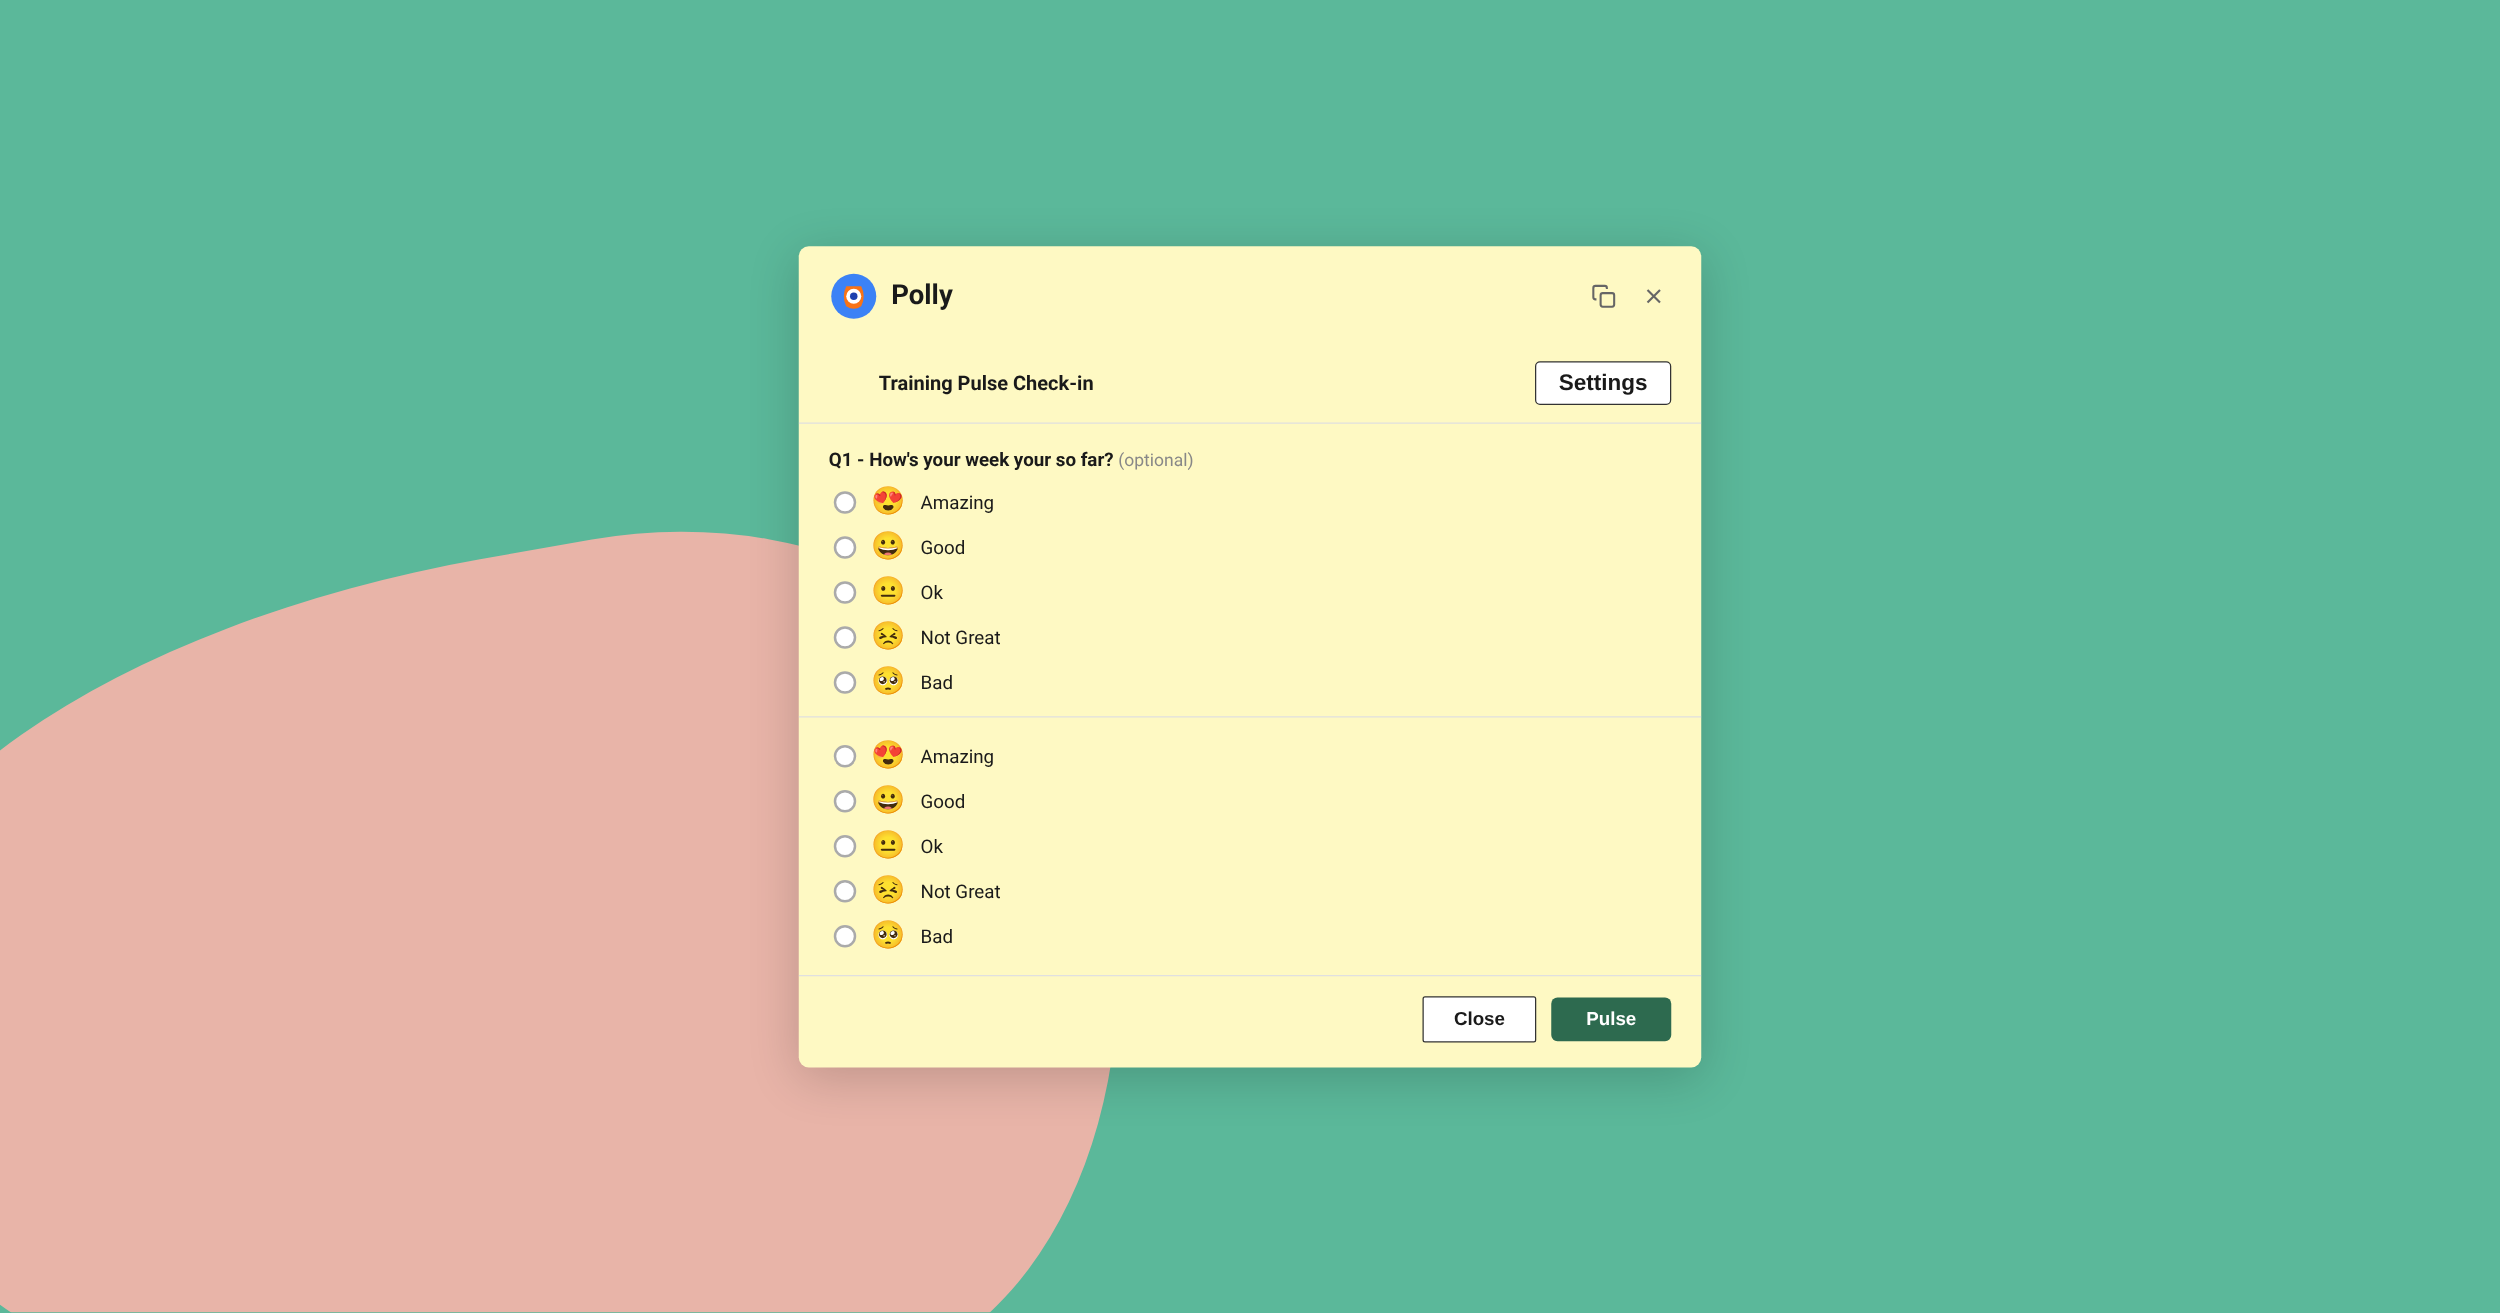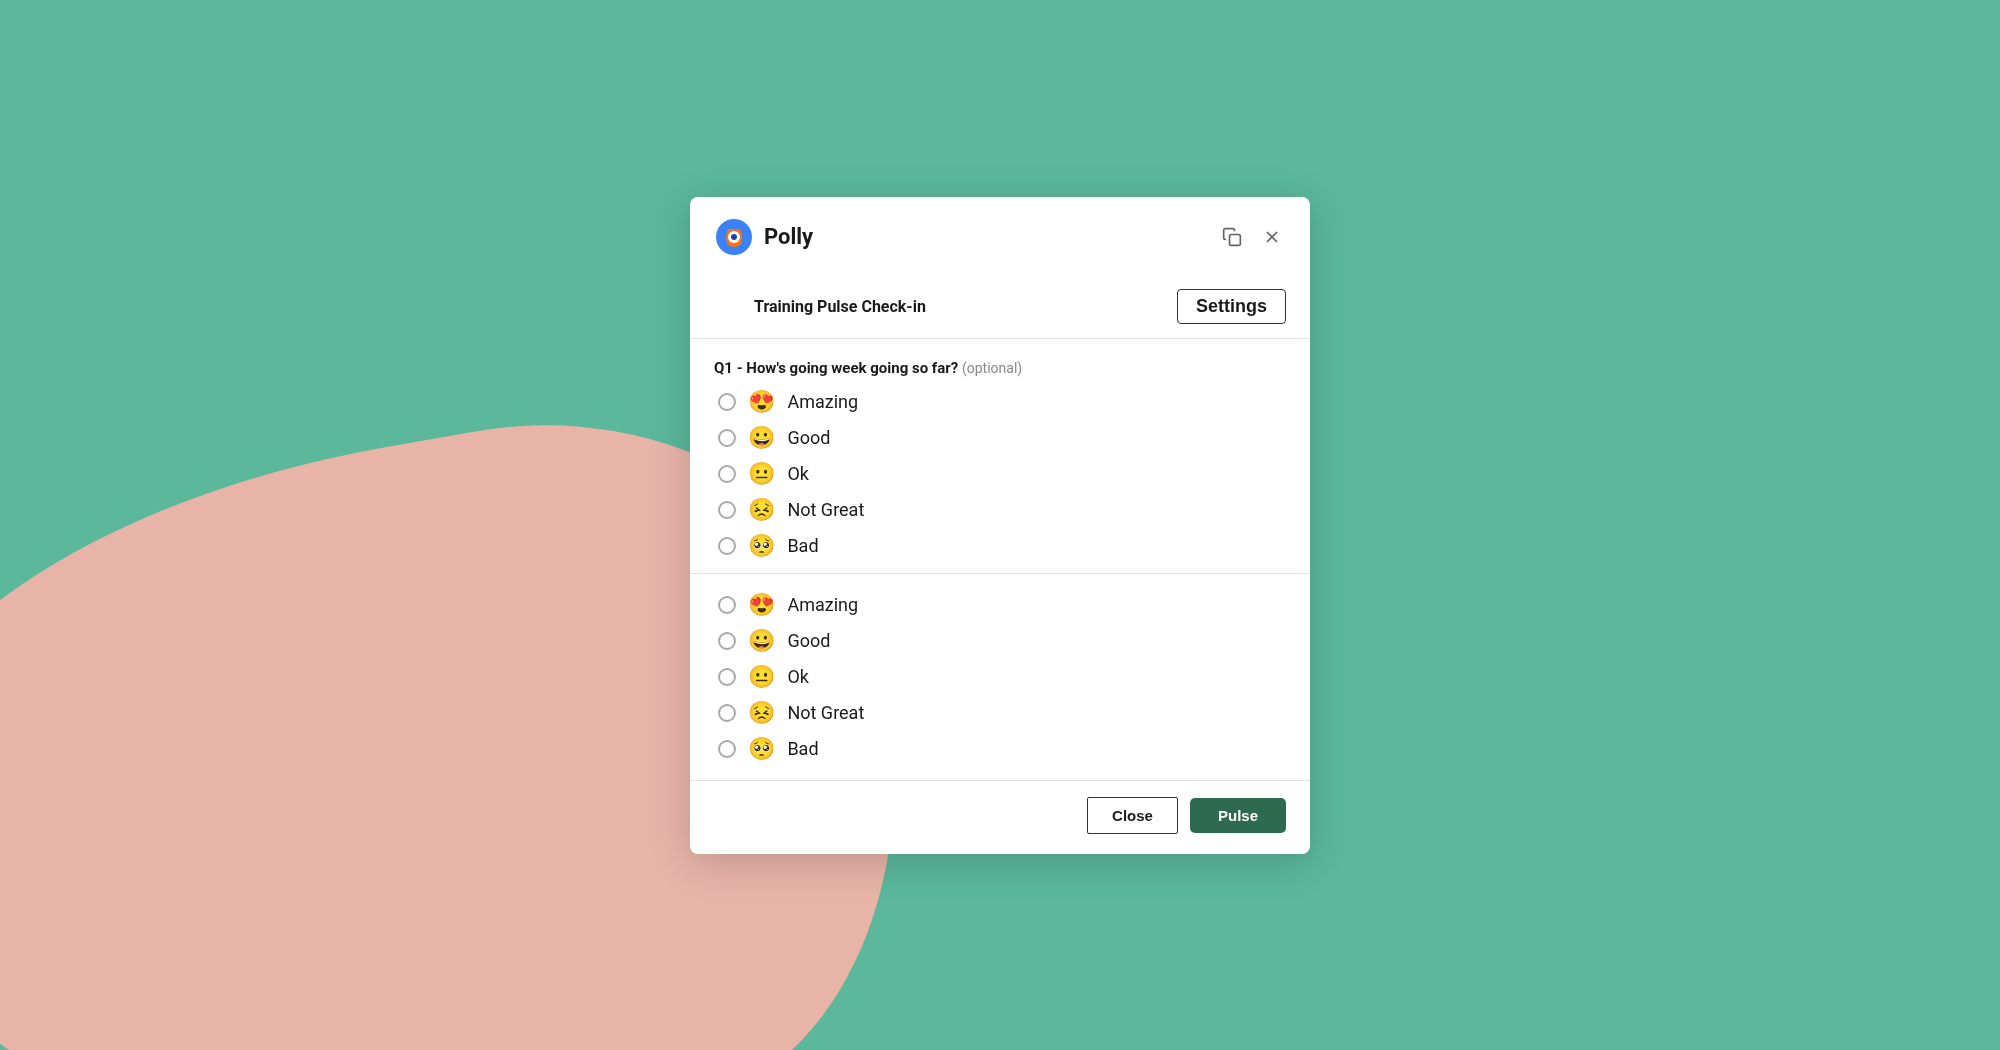--- a/index.html
+++ b/index.html
@@ -37,23 +37,23 @@
 
     .modal-overlay {
       position: absolute;
       inset: 0;
       display: flex;
       align-items: center;
       justify-content: center;
     }
 
     .modal {
-      background: #ffffff;
+      background: #fef9c3;
       border-radius: 8px;
-      width: 620px;
+      width: 722px;
       box-shadow: 0 8px 40px rgba(0,0,0,0.18);
       overflow: hidden;
     }
 
     .modal-header {
       display: flex;
       align-items: center;
       justify-content: space-between;
       padding: 20px 24px 16px 24px;
       border-bottom: none;
@@ -168,21 +168,21 @@
       flex-shrink: 0;
       background: #fff;
     }
 
     .option-emoji {
       font-size: 22px;
       line-height: 1;
     }
 
     .option-label {
-      font-size: 18px;
+      font-size: 15px;
       color: #1a1a1a;
     }
 
     .modal-footer {
       display: flex;
       align-items: center;
       justify-content: flex-end;
       gap: 12px;
       padding: 16px 24px 20px 24px;
       border-top: 1px solid #e0e0e0;
@@ -252,21 +252,21 @@
 
       <div class="survey-header">
         <span class="survey-title">Training Pulse Check-in</span>
         <button class="settings-btn">Settings</button>
       </div>
 
       <div class="divider"></div>
 
       <div class="question-section">
         <div class="question-label">
-          <span>Q1 - How's going week going so far?</span>
+          <span>Q1 - How's your week your so far?</span>
           <span class="optional">(optional)</span>
         </div>
         <div class="options-list">
 
           <label class="option-item">
             <div class="radio-circle"></div>
             <span class="option-emoji">😍</span>
             <span class="option-label">Amazing</span>
           </label>
 

